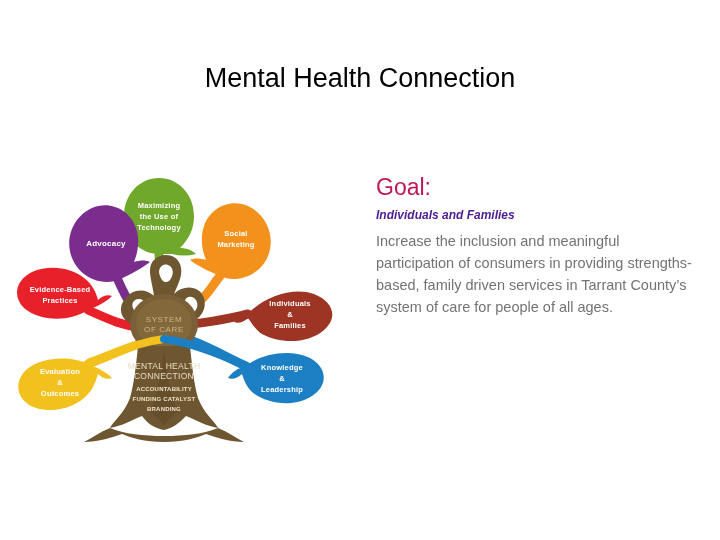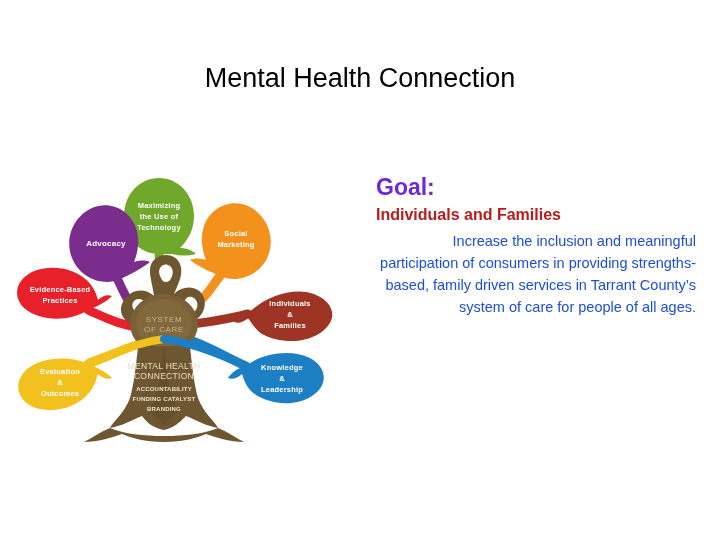--- a/index.html
+++ b/index.html
@@ -34,38 +34,38 @@
 
   
   #goal-panel {
     position: absolute;
     left: 376px;
     top: 174px;
     width: 320px;
   }
   #goal-heading {
     font-size: 23px;
-    font-weight: bold;
-    color: #6d28d9;
+    font-weight: normal;
+    color: #be185d;
     line-height: 27px;
     margin: 0 0 4px 0;
   }
   #goal-subheading {
-    font-size: 16px;
+    font-size: 12px;
     font-weight: bold;
-    color: #b91c1c;
+    color: #4c1d95;
     line-height: 20px;
     margin: 0 0 5px 0;
+    font-style: italic;
   }
   #goal-body {
     font-size: 14.5px;
     line-height: 22px;
-    color: #1d4ed8;
+    color: #737373;
     margin: 0;
-    text-align: right;
   }
 
   
   #diagram {
     position: absolute;
     left: 14px;
     top: 176px;
     width: 330px;
     height: 272px;
   }

